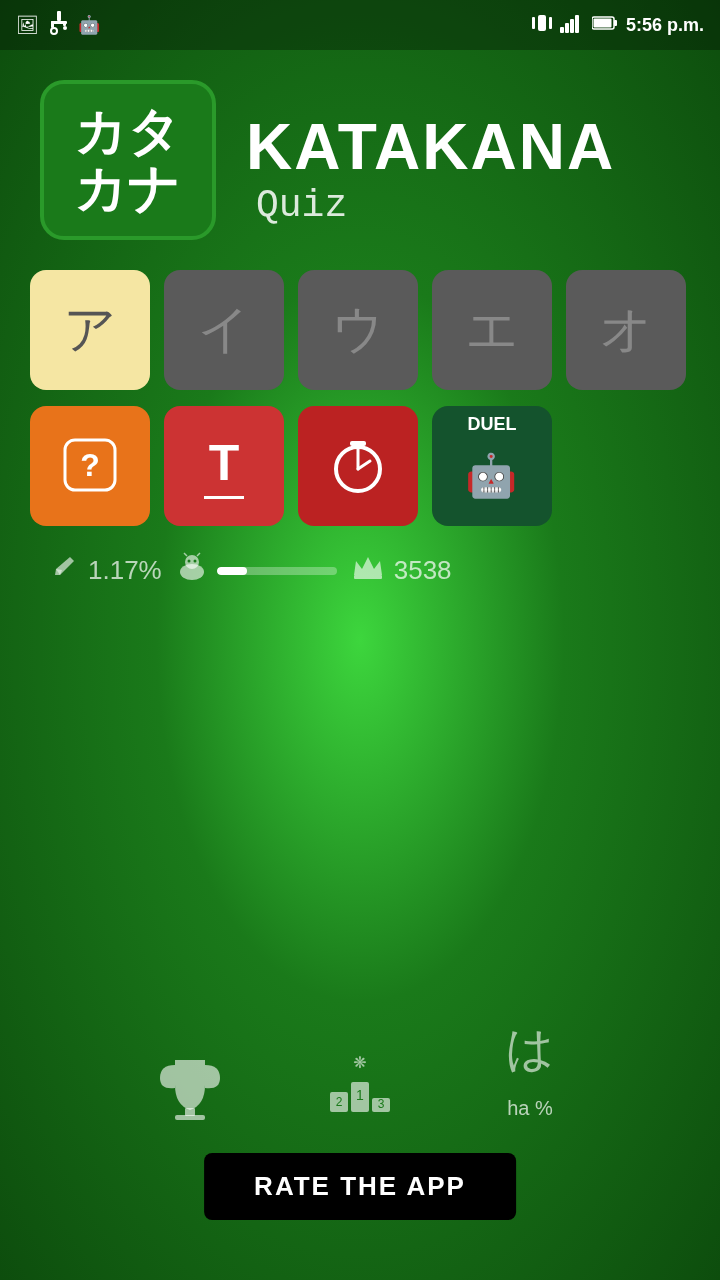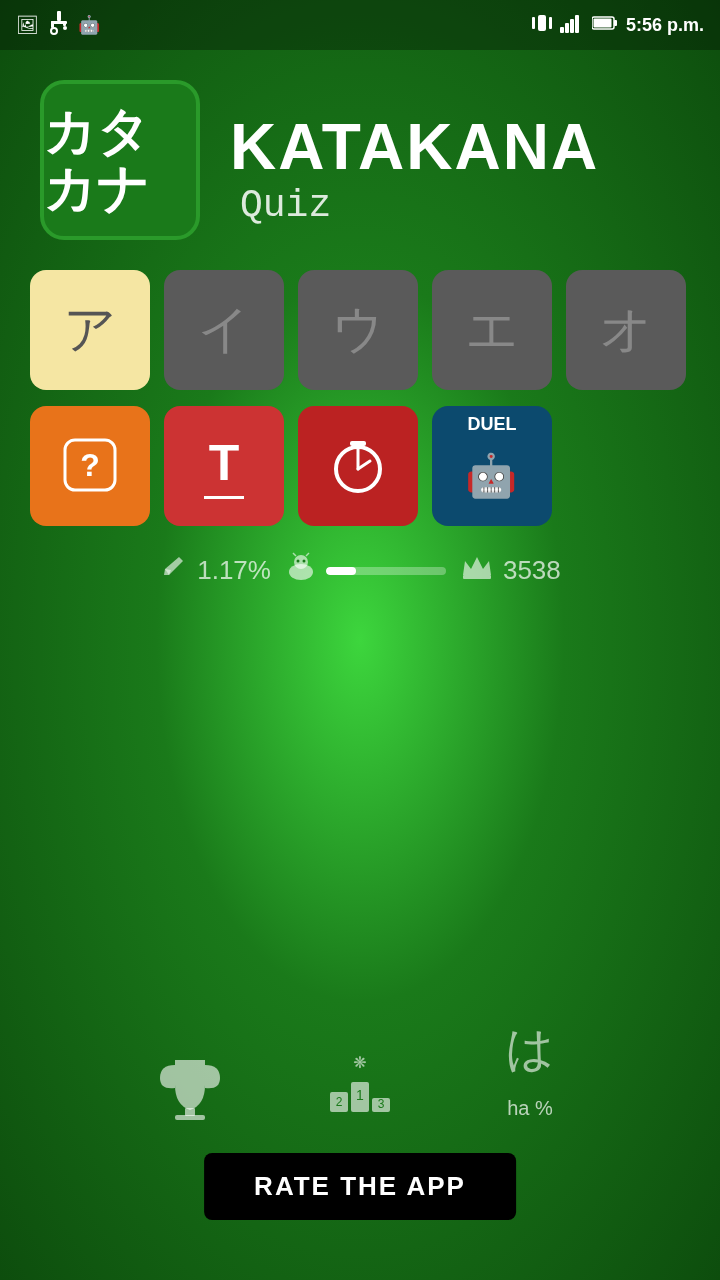--- a/index.html
+++ b/index.html
@@ -30,27 +30,28 @@
 
     
     .header {
       display: flex;
       align-items: center;
       padding: 30px 40px 20px 40px;
       gap: 30px;
     }
 
     .app-logo {
-      width: 160px;
+      width: 176px;
       height: 160px;
       background: #1a7a1a;
       border: 4px solid #2a9a2a;
       border-radius: 24px;
       display: flex;
       align-items: center;
+      justify-content: center;
       flex-shrink: 0;
     }
 
     .logo-text {
       color: white;
       font-size: 52px;
       font-weight: bold;
       text-align: center;
       line-height: 1.1;
     }
@@ -126,28 +127,28 @@
       cursor: pointer;
       position: relative;
       font-size: 13px;
       color: white;
       font-weight: bold;
     }
 
     .mode-btn.orange { background: #e8731a; }
     .mode-btn.red-mid { background: #cc3333; }
     .mode-btn.red-dark { background: #bb2222; }
-    .mode-btn.red-darker { background: #0c4a6e; }
+    .mode-btn.red-darker { background: #14532d; }
     .mode-btn.darkred { background: #881111; }
 
     
     .stats-row {
       display: flex;
       align-items: center;
-      justify-content: center;
+      justify-content: flex-start;
       padding: 10px 50px;
       gap: 15px;
       margin-top: 10px;
     }
 
     .stat-item {
       display: flex;
       align-items: center;
       gap: 10px;
       color: rgba(255,255,255,0.7);

